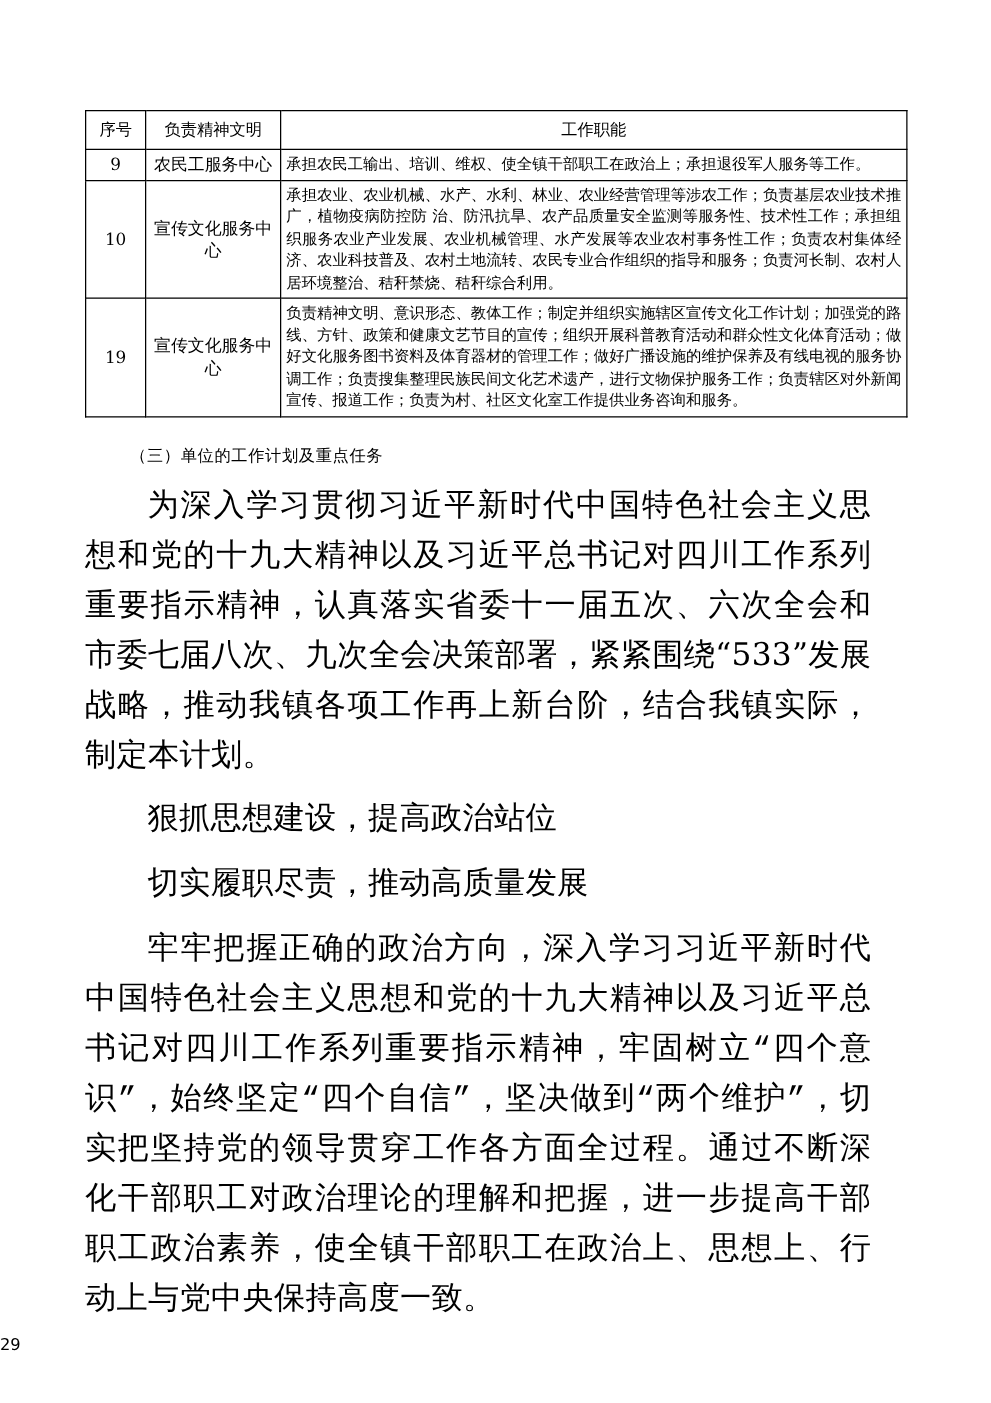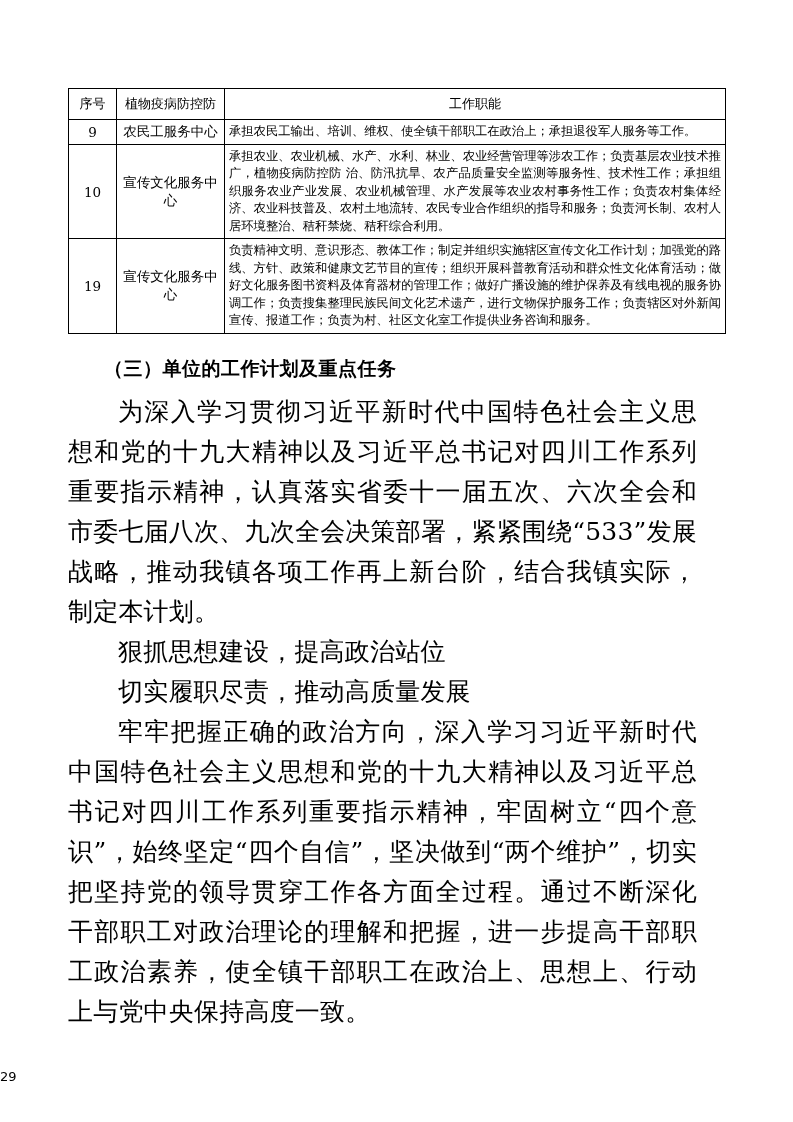--- a/index.html
+++ b/index.html
@@ -61,36 +61,37 @@
     line-height: 1.42;
     padding: 4px 5px 5px 5px;
   }
   col.c1 { width: 48px; }
   col.c2 { width: 108px; }
   col.c3 { width: 501px; }
 
   
   .section-heading {
     font-family: "DejaVu Sans", "Liberation Sans", sans-serif;
-    font-weight: bold;
-    font-size: 19px;
+    font-weight: normal;
+    font-size: 13px;
     letter-spacing: 0.5px;
     margin: 22px 0 10px 36px;
   }
   .body-text {
     font-size: 25px;
     line-height: 40px;
     text-align: justify;
     text-justify: inter-ideograph;
     text-indent: 2em;
     margin: 0;
     letter-spacing: 0.2px;
   }
   .body-text + .body-text {
-    margin-top: 0;
+    margin-top: 12px;
+    font-family: Liberation Mono, monospace;
   }
 
   
   .page-number {
     position: absolute;
     left: 0;
     right: 0;
     bottom: 38px;
     text-align: left;
     font-family: "DejaVu Sans", "Liberation Sans", sans-serif;
@@ -105,21 +106,21 @@
 
   <table class="duty-table">
     <colgroup>
       <col class="c1">
         <col class="c2">
         <col class="c3">
     </colgroup>
     <thead>
       <tr>
         <th>序号</th>
-        <th>植物疫病防控防</th>
+        <th>负责精神文明</th>
         <th>工作职能</th>
       </tr>
     </thead>
     <tbody>
       <tr>
         <td class="col-no">9</td>
         <td class="col-org">农民工服务中心</td>
         <td class="col-duty">承担农民工输出、培训、维权、使全镇干部职工在政治上；承担退役军人服务等工作。</td>
       </tr>
       <tr>

